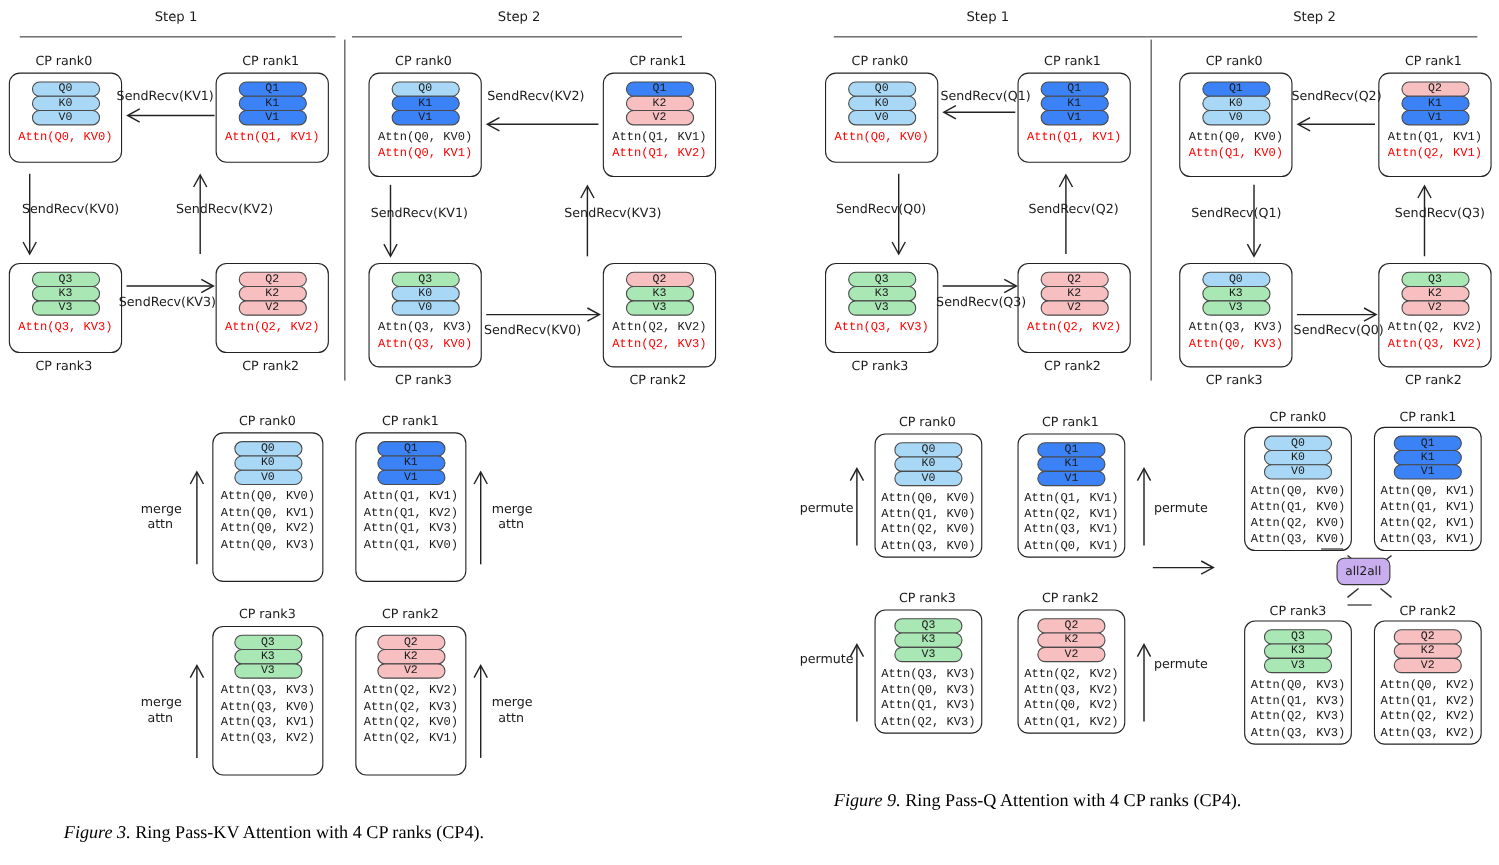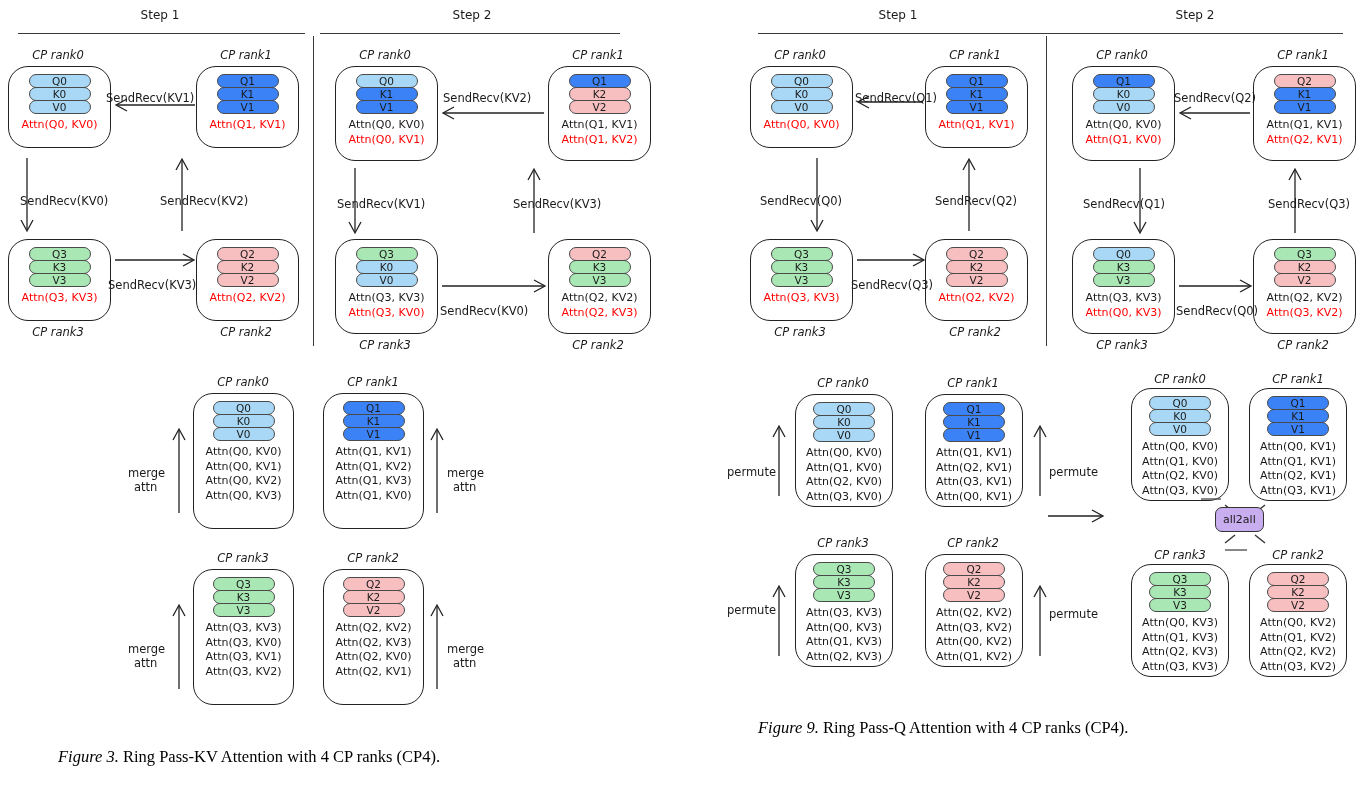--- a/index.html
+++ b/index.html
@@ -2,44 +2,44 @@
 <html><head>
 <meta charset="utf-8">
 <style>
   html,body{margin:0;padding:0;}
   body{
     width:1363px;height:786px;background:#ffffff;
     font-family:"DejaVu Sans", sans-serif;
     color:#1a1a1a;position:relative;overflow:hidden;
   }
   .lbl{position:absolute;font-size:11.5px;color:#1a1a1a;white-space:nowrap;}
-  .lbl.c{transform:translateX(-50%);font-style:italic;}
+  .lbl.c{transform:translateX(-50%);}
   .steplbl{position:absolute;font-size:12px;transform:translateX(-50%);}
   .hrule{position:absolute;height:0;border-top:1.4px solid #3a3a3a;}
   .vrule{position:absolute;width:0;border-left:1.4px solid #3a3a3a;}
 
   
-  .card{position:absolute;border:1.5px solid #222;border-radius:20px;background:#fff;
-        box-sizing:border-box;}
+  .card{position:absolute;border:1.5px solid #222;border-radius:10px;background:#fff;
+        box-sizing:border-box;font-family:Liberation Mono, monospace;}
   .stack{position:absolute;left:50%;transform:translateX(-50%);top:7px;}
   .slot{width:62px;height:14px;border:1.2px solid #444;border-radius:7px;
         font-size:10.5px;line-height:12px;text-align:center;margin-bottom:-1px;
         box-sizing:border-box;position:relative;}
   .slot.blue{background:#a8d8f5;border-color:#4a4a4a;}
   .slot.yellow{background:#3b82f6;border-color:#4a4a4a;}
   .slot.green{background:#a9e8b4;border-color:#4a4a4a;}
   .slot.pink{background:#f7bfc0;border-color:#4a4a4a;}
   .attnlist{position:absolute;left:0;right:0;text-align:center;}
   .attn{font-size:11px;line-height:14.5px;white-space:nowrap;}
   .attn.red{color:#ff0000;}
 
   
   .arrow{position:absolute;}
   .arrow svg{display:block;overflow:visible;}
-  .ctext{position:absolute;font-size:11.5px;white-space:nowrap;margin-top:11px;}
+  .ctext{position:absolute;font-size:11.5px;white-space:nowrap;}
 
   .allall{position:absolute;background:#c9aeef;border:1.4px solid #333;
           border-radius:7px;font-size:11px;text-align:center;
           padding:5px 7px;box-sizing:border-box;}
 
   .caption{position:absolute;font-family:"Liberation Serif", serif;font-size:16.5px;
            white-space:nowrap;color:#000;}
   .caption i{font-style:italic;}
 </style>
 </head>

